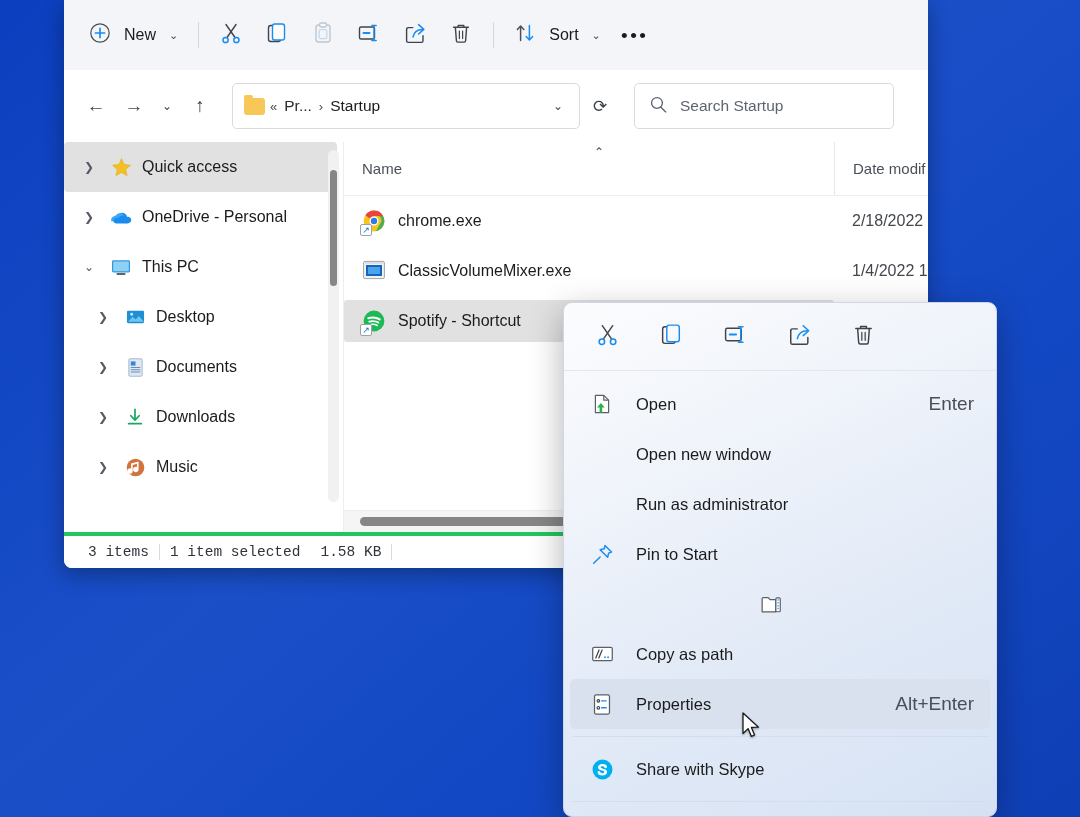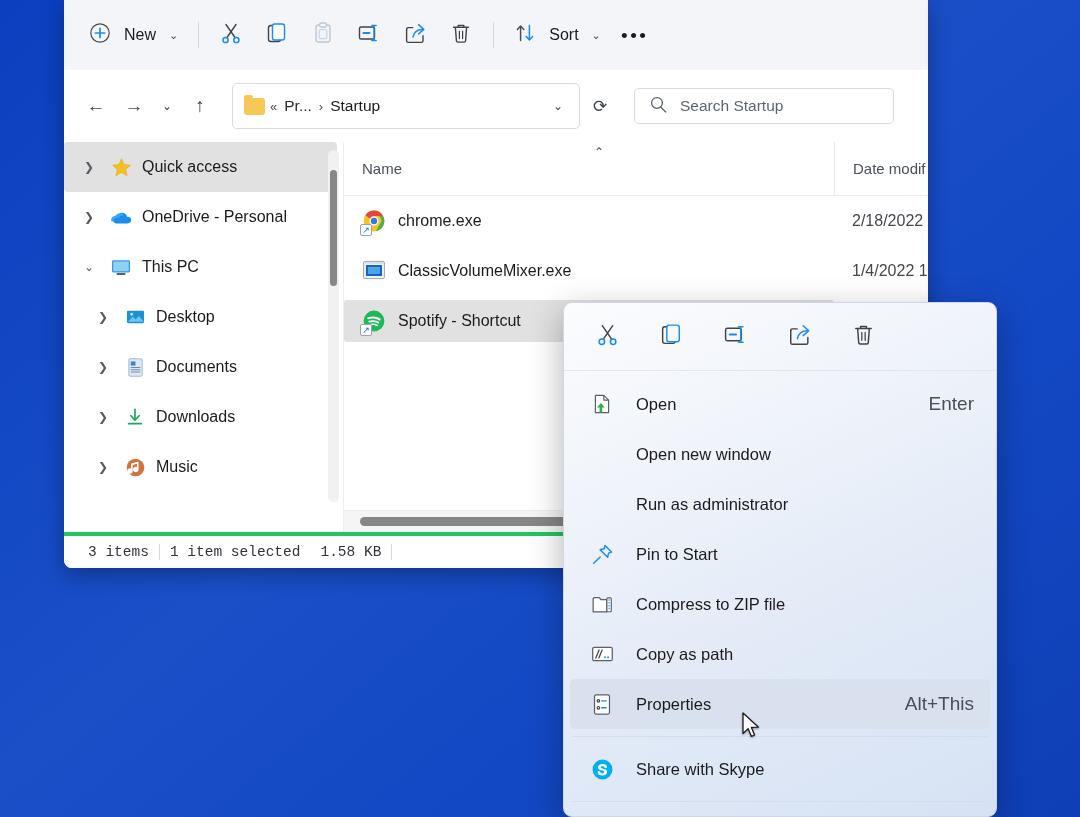--- a/index.html
+++ b/index.html
@@ -112,21 +112,21 @@
     white-space: nowrap;
   }
   .crumb.sep { color: #4c4c4c; padding: 0 5px; font-size: 13px; }
   .crumb.faint { color: #2b2b2b; }
   .crumb-spacer { flex: 1 1 auto; }
   .crumb-chev { color: #4a4a4a; font-size: 12px; padding: 0 8px; }
   .refresh { color: #3a3f46; font-size: 17px; padding-left: 2px; padding-right: 2px;}
   .searchbox {
     flex: 0 0 260px;
     margin-left: 14px;
-    height: 36px;
+    height: 46px;
     border: 1px solid #d8dce2;
     border-radius: 5px;
     background: #fff;
     display: flex;
     align-items: center;
     gap: 12px;
     padding: 0 14px;
   }
   .searchbox .ph { color: #5d6470; font-size: 15.5px; }
 
@@ -714,21 +714,20 @@
     </div>
 
     <div class="ctx-item">
       <span class="ci">
         <svg width="23" height="21" viewBox="0 0 24 22">
           <path d="M2.2 5.2a1.4 1.4 0 0 1 1.4-1.4h5l2 2.2h5.8v12.6H2.2Z" fill="#fff" stroke="#5a6068" stroke-width="1.3" stroke-linejoin="round"></path>
           <rect x="16.6" y="4" width="4.6" height="14.6" rx="1" fill="#fff" stroke="#5a6068" stroke-width="1.2"></rect>
           <path d="M18.9 5.4v12" stroke="#1a8cf0" stroke-width="1.2" stroke-dasharray="1.6 1.4"></path>
         </svg>
       </span>
-      <span class="lbl">Compress to ZIP file</span>
       <span class="accel"></span>
     </div>
 
     <div class="ctx-item">
       <span class="ci">
         <svg width="23" height="20" viewBox="0 0 24 20">
           <rect x="1.8" y="3" width="20.4" height="14" rx="1.6" fill="#fff" stroke="#5a6068" stroke-width="1.3"></rect>
           <path d="M5 14.2 8.4 5.8 M8.2 14.2 11.6 5.8" stroke="#3f444b" stroke-width="1.3" stroke-linecap="round"></path>
           <circle cx="14.6" cy="13.4" r="0.95" fill="#1a8cf0"></circle>
           <circle cx="17.8" cy="13.4" r="0.95" fill="#1a8cf0"></circle>
@@ -741,21 +740,21 @@
     <div class="ctx-item hl">
       <span class="ci">
         <svg width="22" height="23" viewBox="0 0 22 24">
           <rect x="3.2" y="2" width="15.6" height="20" rx="1.6" fill="#fff" stroke="#5a6068" stroke-width="1.3"></rect>
           <circle cx="7.2" cy="8.2" r="1.35" fill="none" stroke="#3f444b" stroke-width="1.2"></circle>
           <circle cx="7.2" cy="15.4" r="1.35" fill="none" stroke="#3f444b" stroke-width="1.2"></circle>
           <path d="M10.6 8.2h4.8 M10.6 15.4h4.8" stroke="#1a8cf0" stroke-width="1.5" stroke-linecap="round"></path>
         </svg>
       </span>
       <span class="lbl">Properties</span>
-      <span class="accel">Alt+This</span>
+      <span class="accel">Alt+Enter</span>
     </div>
 
     <div class="ctx-div"></div>
 
     <div class="ctx-item">
       <span class="ci">
         <svg width="23" height="23" viewBox="0 0 24 24">
           <circle cx="12" cy="12" r="10.4" fill="#00aff0"></circle>
           <path d="M12.1 18.2c-3 0-5.2-1.4-5.2-3.2 0-.8.6-1.4 1.4-1.4.7 0 1.1.4 1.4.9.4.8 1.1 1.3 2.3 1.3 1.2 0 1.9-.5 1.9-1.2 0-.8-.7-1.1-2.4-1.5-2.5-.6-4.2-1.3-4.2-3.4 0-2 1.9-3.4 4.7-3.4 2.8 0 4.7 1.3 4.7 2.9 0 .8-.6 1.4-1.4 1.4-.7 0-1.1-.3-1.4-.9-.3-.7-1-1.1-2-1.1-1.1 0-1.8.4-1.8 1.1 0 .7.7 1 2.4 1.4 2.5.6 4.3 1.3 4.3 3.5 0 2.1-2 3.6-4.7 3.6Z" fill="#fff"></path>
         </svg>

